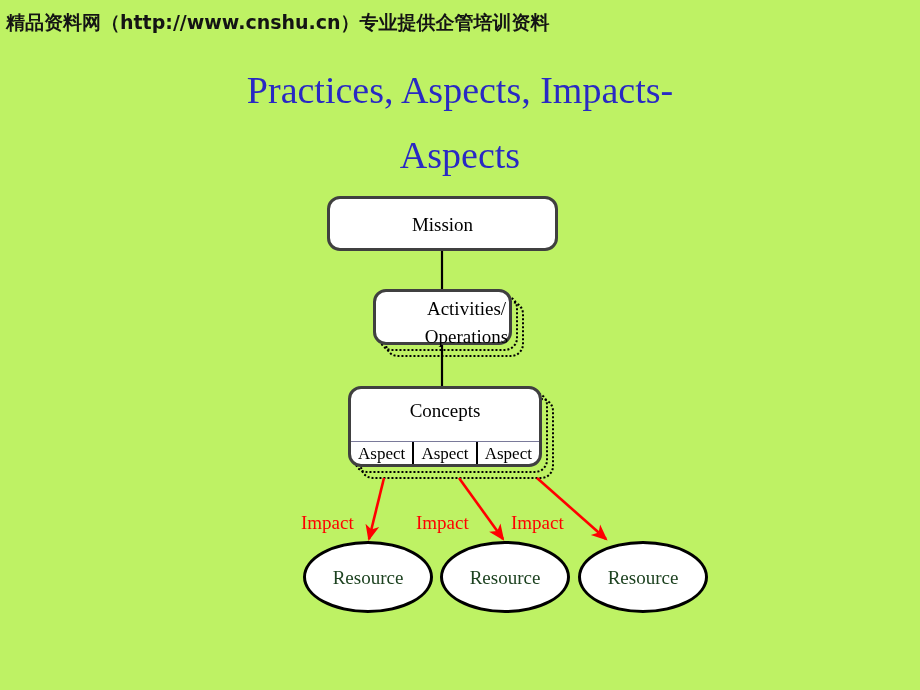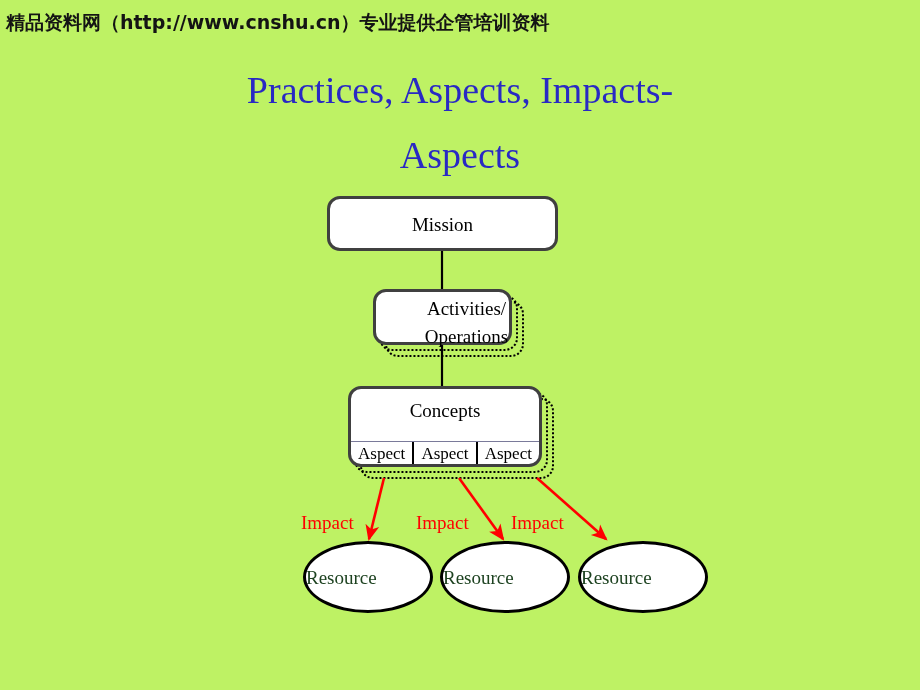--- a/index.html
+++ b/index.html
@@ -159,21 +159,21 @@
   .resource {
     position: absolute;
     box-sizing: border-box;
     width: 130px;
     height: 72px;
     border: 3px solid #000000;
     border-radius: 50%;
     background: #ffffff;
     display: flex;
     align-items: center;
-    justify-content: flex-start;
+    justify-content: center;
     z-index: 6;
   }
   .resource .node-label {
     color: #1d4220;
     font-size: 19px;
   }
   #resource-1 { left: 303px; top: 541px; }
   #resource-2 { left: 440px; top: 541px; }
   #resource-3 { left: 578px; top: 541px; }
 </style>

